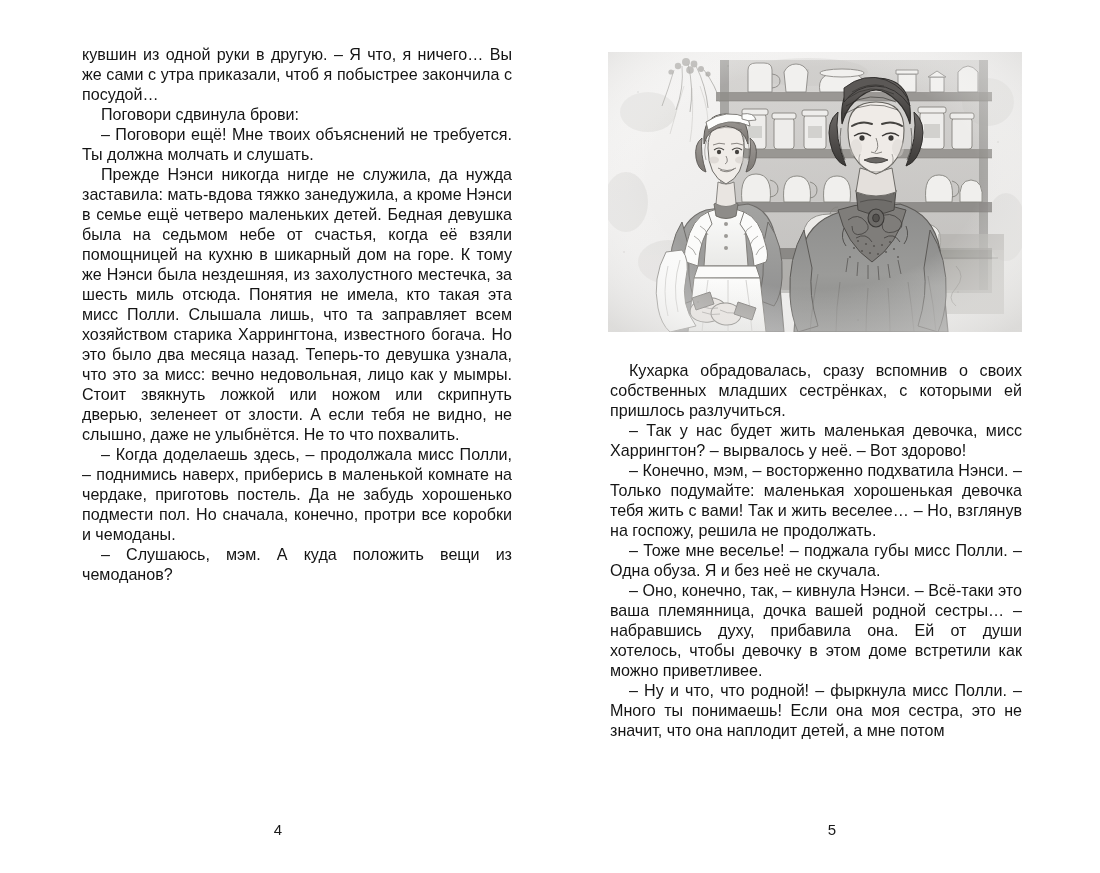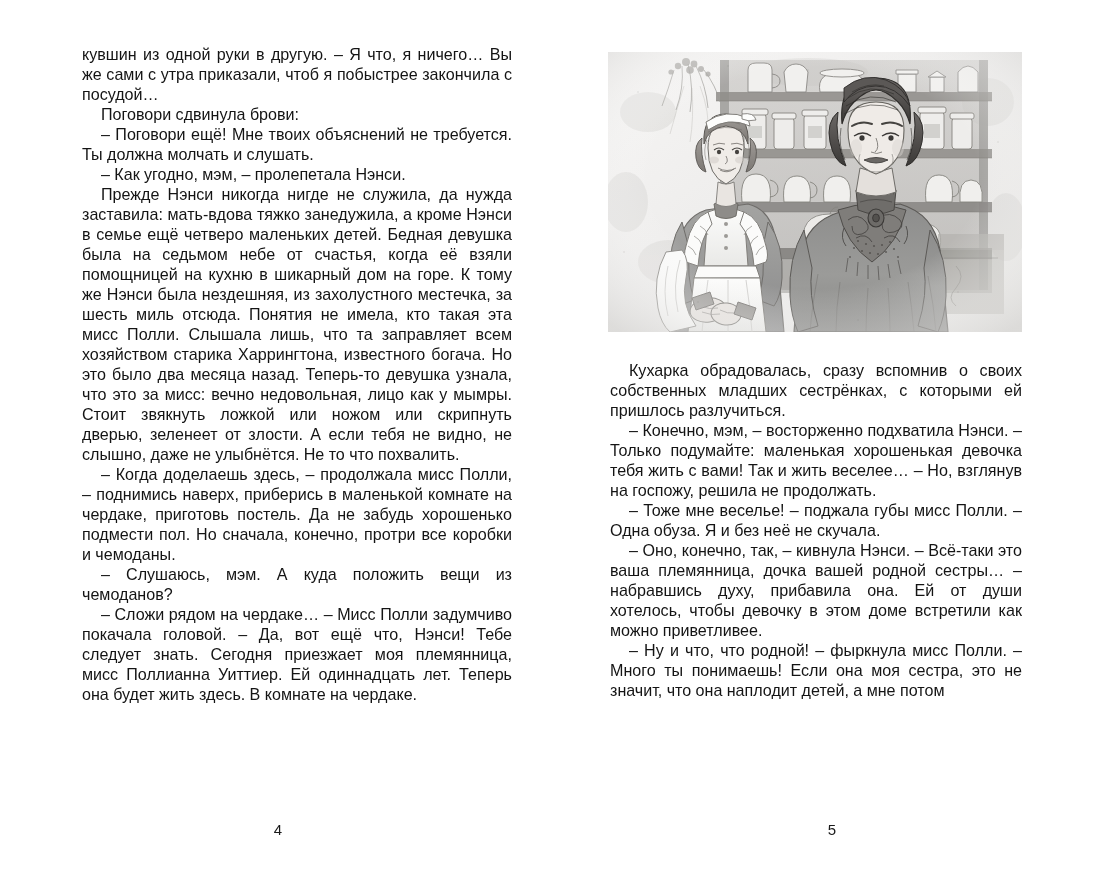--- a/index.html
+++ b/index.html
@@ -86,25 +86,23 @@
 <body>
 
 <div class="spread">
 
   <div class="page page-left">
 
     <div class="textcol">
       <p class="noindent">кувшин из одной руки в другую. – Я что, я ничего… Вы же сами с утра приказали, чтоб я побыстрее закончила с посудой…</p>
       <p>Поговори сдвинула брови:</p>
       <p>– Поговори ещё! Мне твоих объяснений не требуется. Ты должна молчать и слушать.</p>
-      <p>– Как угодно, мэм, – пролепетала Нэнси.</p>
       <p>Прежде Нэнси никогда нигде не служила, да нужда заставила: мать-вдова тяжко занедужила, а кроме Нэнси в семье ещё четверо маленьких детей. Бедная девушка была на седьмом небе от счастья, когда её взяли помощницей на кухню в шикарный дом на горе. К тому же Нэнси была нездешняя, из захолустного местечка, за шесть миль отсюда. Понятия не имела, кто такая эта мисс Полли. Слышала лишь, что та заправляет всем хозяйством старика Харрингтона, известного богача. Но это было два месяца назад. Теперь-то девушка узнала, что это за мисс: вечно недовольная, лицо как у мымры. Стоит звякнуть ложкой или ножом или скрипнуть дверью, зеленеет от злости. А если тебя не видно, не слышно, даже не улыбнётся. Не то что похвалить.</p>
       <p>– Когда доделаешь здесь, – продолжала мисс Полли, – поднимись наверх, приберись в маленькой комнате на чердаке, приготовь постель. Да не забудь хорошенько подмести пол. Но сначала, конечно, протри все коробки и чемоданы.</p>
       <p>– Слушаюсь, мэм. А куда положить вещи из чемоданов?</p>
-      <p>– Сложи рядом на чердаке… – Мисс Полли задумчиво покачала головой. – Да, вот ещё что, Нэнси! Тебе следует знать. Сегодня приезжает моя племянница, мисс Поллианна Уиттиер. Ей одиннадцать лет. Теперь она будет жить здесь. В комнате на чердаке.</p>
     </div>
 
     <div class="folio">4</div>
   </div>
 
   <div class="page page-right">
 
     <div class="illus-wrap">
       <svg class="illus-svg" viewBox="0 0 414 280" xmlns="http://www.w3.org/2000/svg">
         <defs>
@@ -478,20 +476,21 @@
           <circle cx="390" cy="90" r="1"></circle>
             <circle cx="16" cy="200" r="1"></circle>
           <circle cx="250" cy="268" r="1"></circle>
             <circle cx="120" cy="14" r="1"></circle>
         </g>
       </svg>
     </div>
 
     <div class="textcol">
       <p>Кухарка обрадовалась, сразу вспомнив о своих собственных младших сестрёнках, с которыми ей пришлось разлучиться.</p>
+      <p>– Так у нас будет жить маленькая девочка, мисс Харрингтон? – вырвалось у неё. – Вот здорово!</p>
       <p>– Конечно, мэм, – восторженно подхватила Нэнси. – Только подумайте: маленькая хорошенькая девочка тебя жить с вами! Так и жить веселее… – Но, взглянув на госпожу, решила не продолжать.</p>
       <p>– Тоже мне веселье! – поджала губы мисс Полли. – Одна обуза. Я и без неё не скучала.</p>
       <p>– Оно, конечно, так, – кивнула Нэнси. – Всё-таки это ваша племянница, дочка вашей родной сестры… – набравшись духу, прибавила она. Ей от души хотелось, чтобы девочку в этом доме встретили как можно приветливее.</p>
       <p>– Ну и что, что родной! – фыркнула мисс Полли. – Много ты понимаешь! Если она моя сестра, это не значит, что она наплодит детей, а мне потом</p>
     </div>
 
     <div class="folio">5</div>
   </div>
 
 </div>

